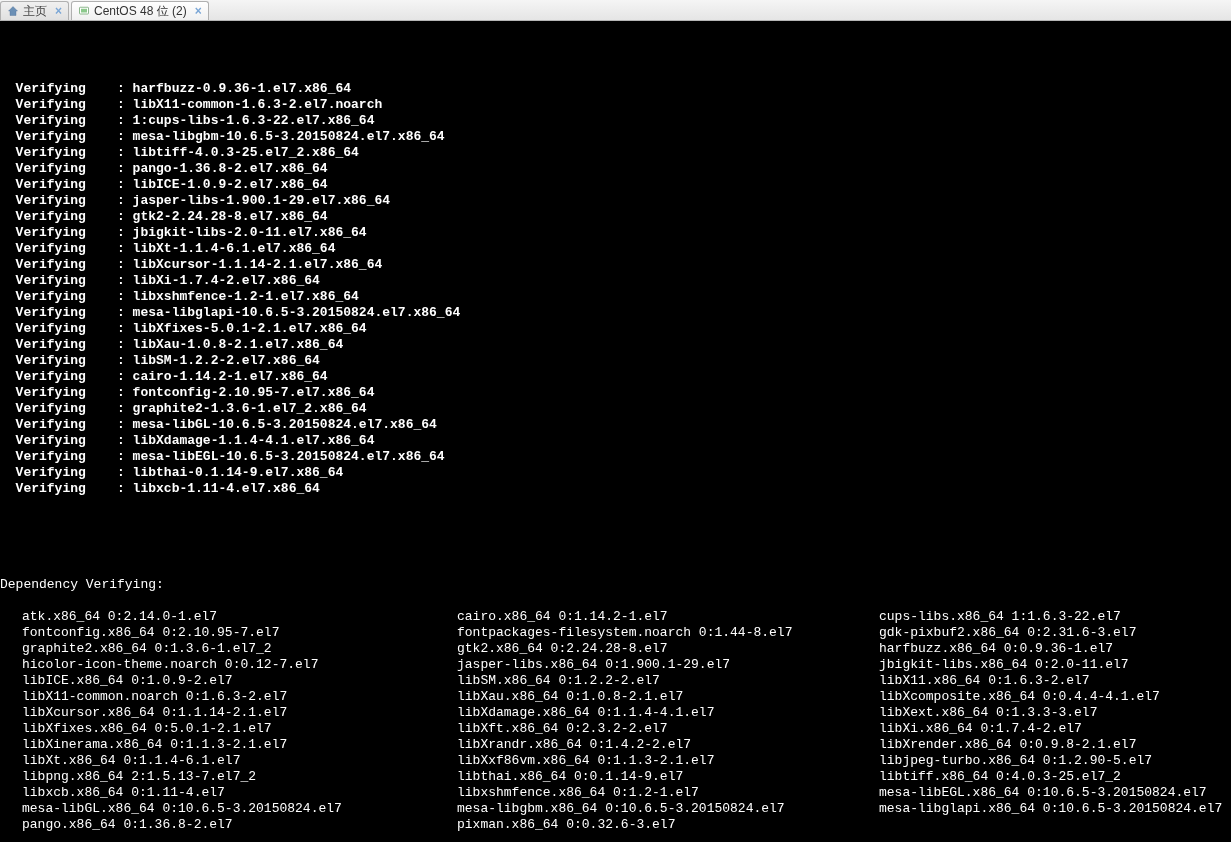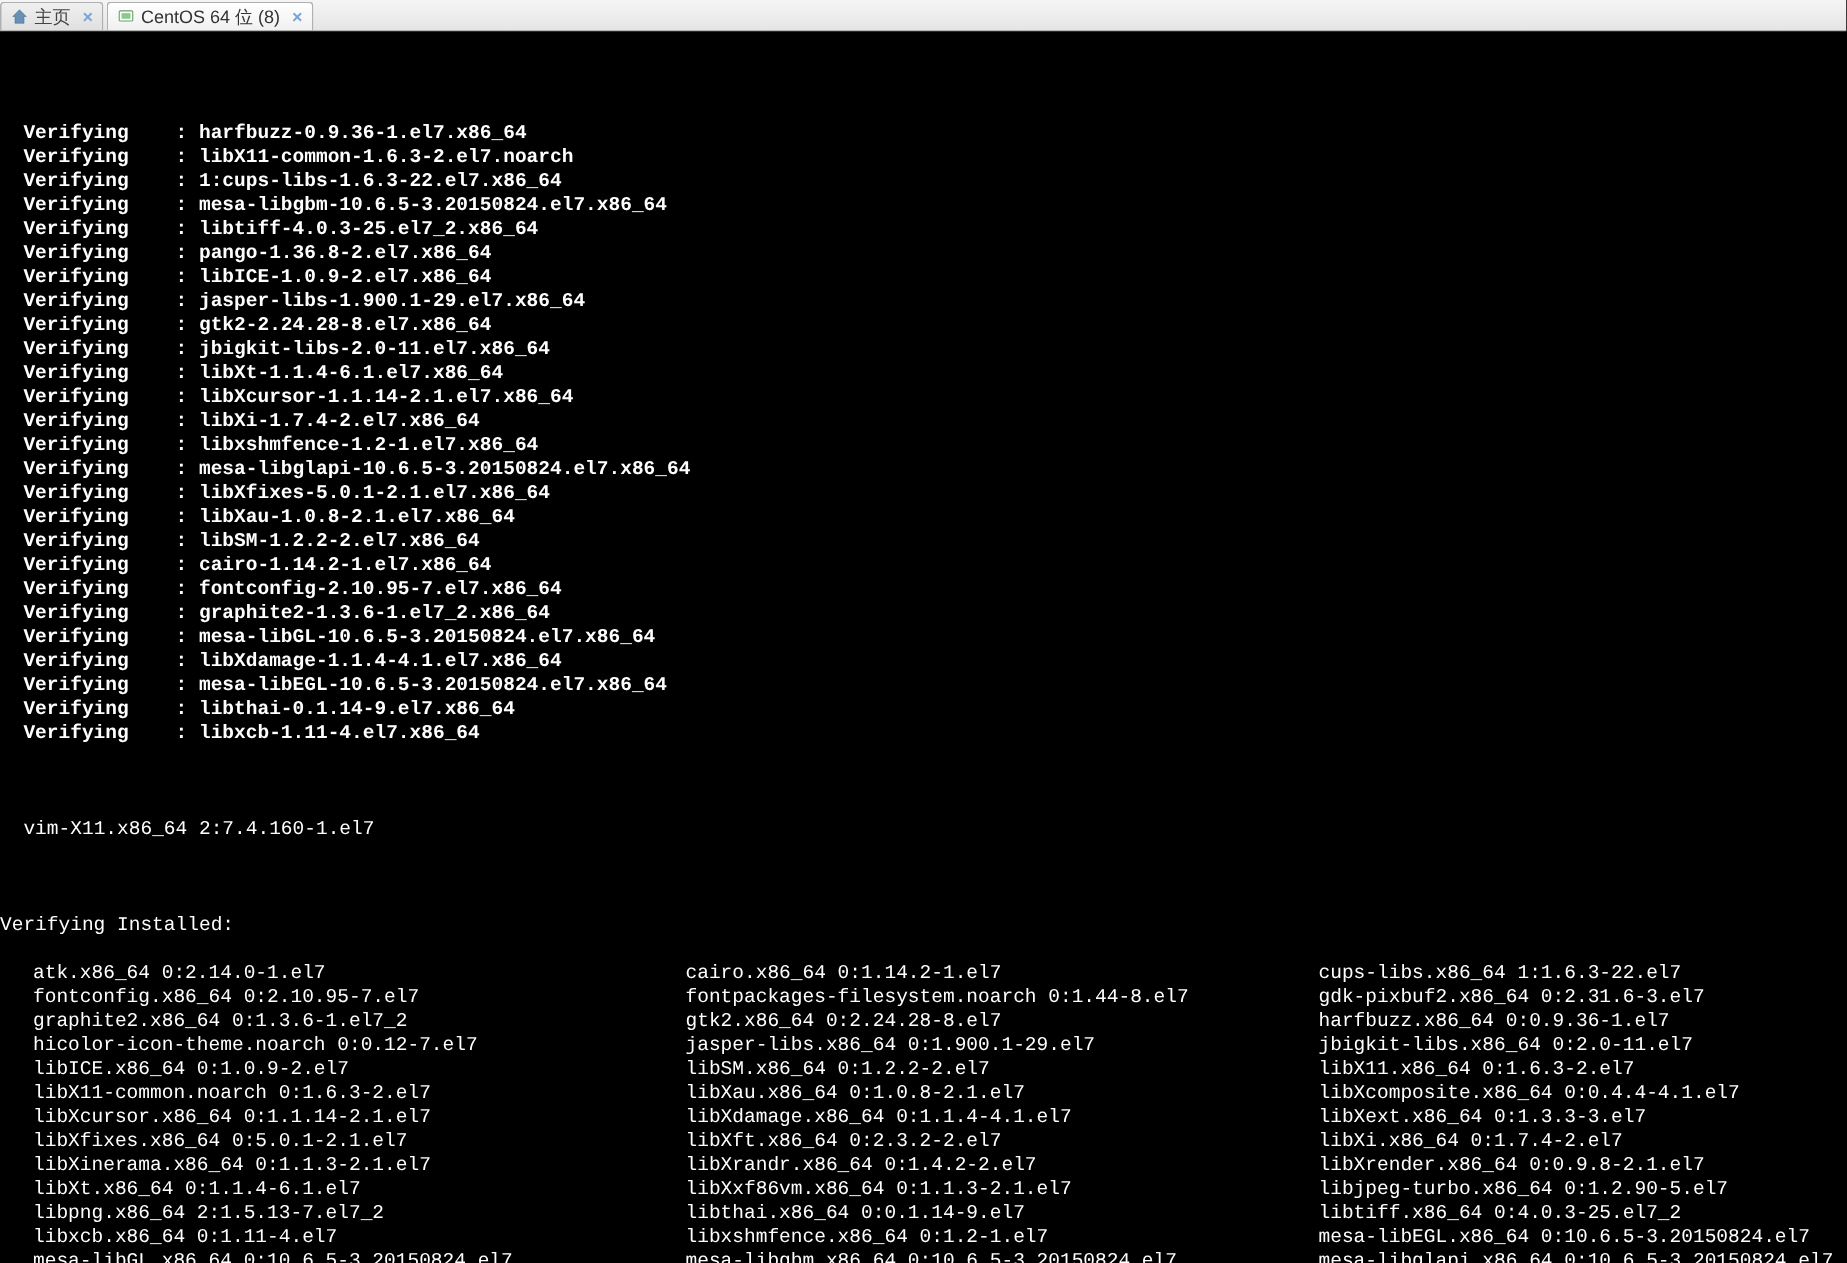--- a/index.html
+++ b/index.html
@@ -91,31 +91,30 @@
     <span>主页</span>
     <span class="close">×</span>
   </div>
   <div class="tab">
     <span class="icon">
       <svg width="12" height="12" viewBox="0 0 16 16">
           <rect x="2" y="3" width="12" height="9" rx="1" fill="#fff" stroke="#6aa06a"></rect>
           <rect x="4" y="5" width="8" height="5" fill="#8cc98c"></rect>
         </svg>
     </span>
-    <span>CentOS 64 位 (8)</span>
+    <span>CentOS 48 位 (2)</span>
     <span class="close">×</span>
   </div>
 </div>
 
 <div class="terminal">
 <div class="verifying-block" id="verify-block"><div class="line">  Verifying    : harfbuzz-0.9.36-1.el7.x86_64</div><div class="line">  Verifying    : libX11-common-1.6.3-2.el7.noarch</div><div class="line">  Verifying    : 1:cups-libs-1.6.3-22.el7.x86_64</div><div class="line">  Verifying    : mesa-libgbm-10.6.5-3.20150824.el7.x86_64</div><div class="line">  Verifying    : libtiff-4.0.3-25.el7_2.x86_64</div><div class="line">  Verifying    : pango-1.36.8-2.el7.x86_64</div><div class="line">  Verifying    : libICE-1.0.9-2.el7.x86_64</div><div class="line">  Verifying    : jasper-libs-1.900.1-29.el7.x86_64</div><div class="line">  Verifying    : gtk2-2.24.28-8.el7.x86_64</div><div class="line">  Verifying    : jbigkit-libs-2.0-11.el7.x86_64</div><div class="line">  Verifying    : libXt-1.1.4-6.1.el7.x86_64</div><div class="line">  Verifying    : libXcursor-1.1.14-2.1.el7.x86_64</div><div class="line">  Verifying    : libXi-1.7.4-2.el7.x86_64</div><div class="line">  Verifying    : libxshmfence-1.2-1.el7.x86_64</div><div class="line">  Verifying    : mesa-libglapi-10.6.5-3.20150824.el7.x86_64</div><div class="line">  Verifying    : libXfixes-5.0.1-2.1.el7.x86_64</div><div class="line">  Verifying    : libXau-1.0.8-2.1.el7.x86_64</div><div class="line">  Verifying    : libSM-1.2.2-2.el7.x86_64</div><div class="line">  Verifying    : cairo-1.14.2-1.el7.x86_64</div><div class="line">  Verifying    : fontconfig-2.10.95-7.el7.x86_64</div><div class="line">  Verifying    : graphite2-1.3.6-1.el7_2.x86_64</div><div class="line">  Verifying    : mesa-libGL-10.6.5-3.20150824.el7.x86_64</div><div class="line">  Verifying    : libXdamage-1.1.4-4.1.el7.x86_64</div><div class="line">  Verifying    : mesa-libEGL-10.6.5-3.20150824.el7.x86_64</div><div class="line">  Verifying    : libthai-0.1.14-9.el7.x86_64</div><div class="line">  Verifying    : libxcb-1.11-4.el7.x86_64</div></div>
 <div class="line"> </div>
-<div class="line">  <span>vim-X11.x86_64 2:7.4.160-1.el7</span></div>
 <div class="line"> </div>
-<div class="line">Verifying Installed:</div>
+<div class="line">Dependency Verifying:</div>
 <div class="install-cols">
   <div class="col col1" id="depcol1">atk.x86_64 0:2.14.0-1.el7
 fontconfig.x86_64 0:2.10.95-7.el7
 graphite2.x86_64 0:1.3.6-1.el7_2
 hicolor-icon-theme.noarch 0:0.12-7.el7
 libICE.x86_64 0:1.0.9-2.el7
 libX11-common.noarch 0:1.6.3-2.el7
 libXcursor.x86_64 0:1.1.14-2.1.el7
 libXfixes.x86_64 0:5.0.1-2.1.el7
 libXinerama.x86_64 0:1.1.3-2.1.el7

